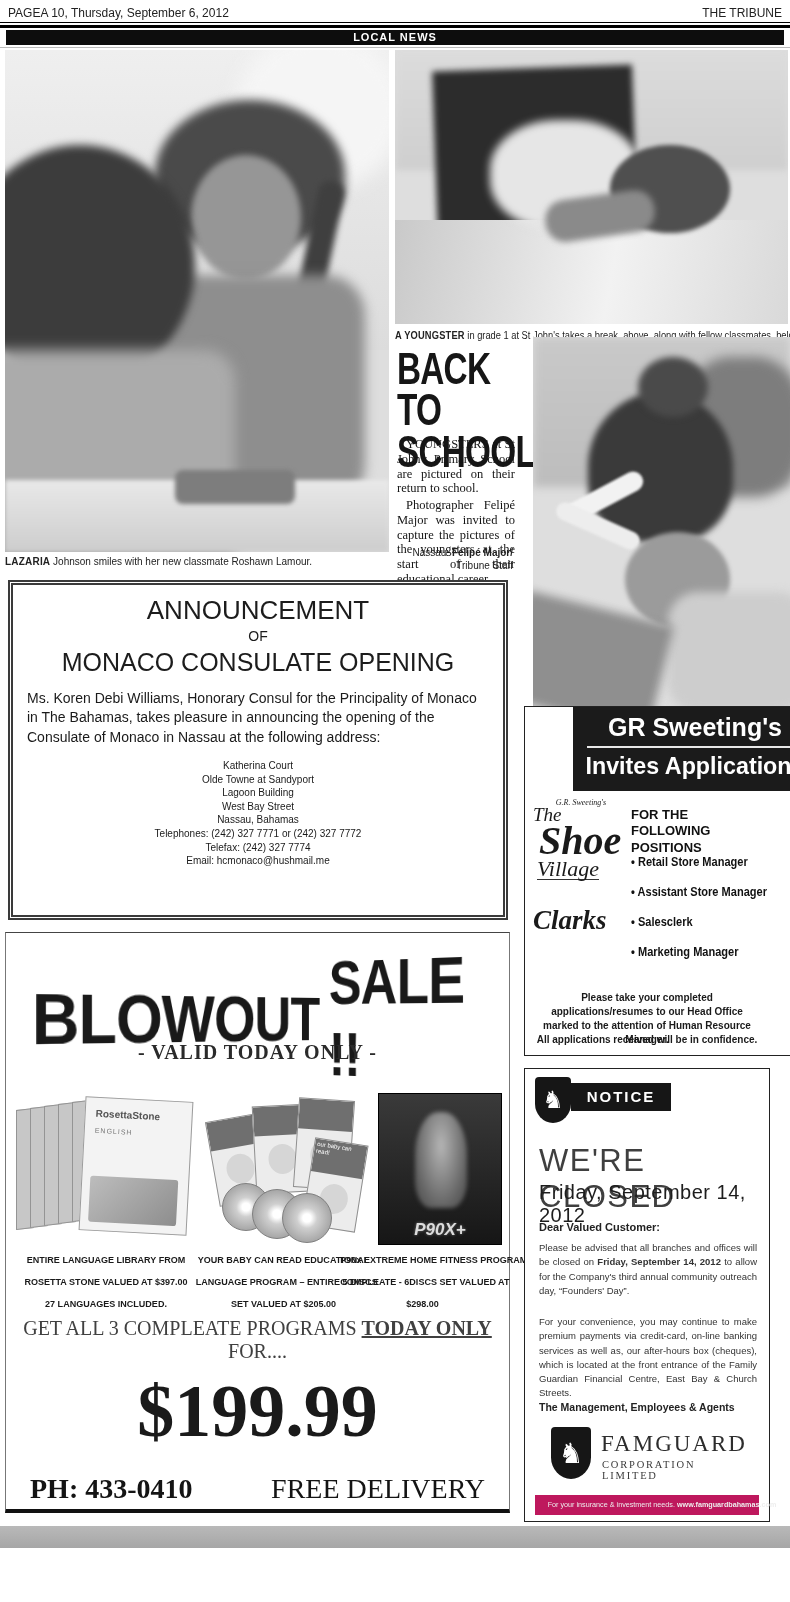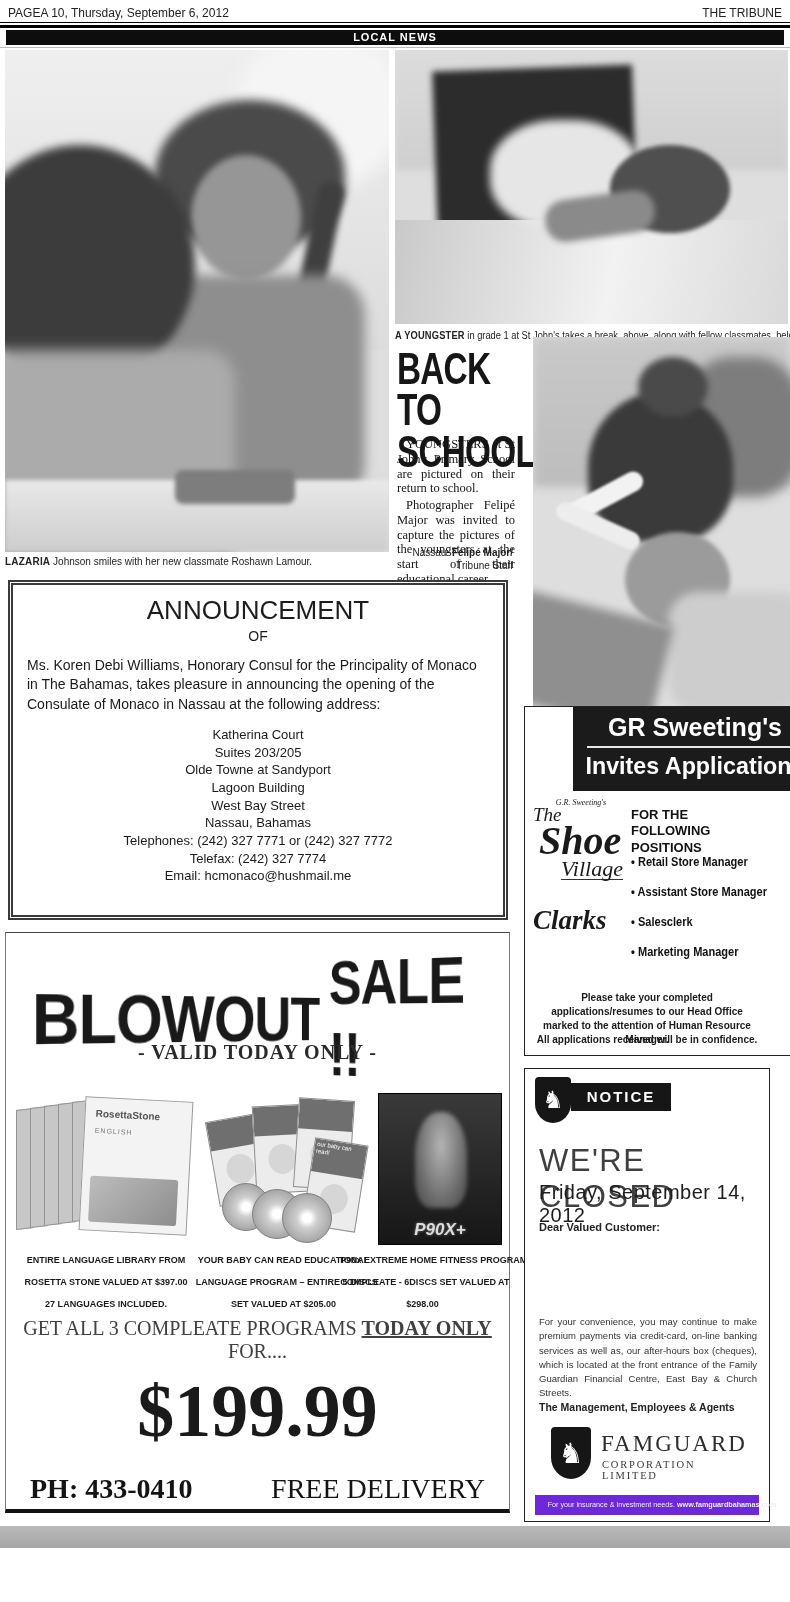--- a/index.html
+++ b/index.html
@@ -28,21 +28,21 @@
              text-align:justify;color:#141414;}
   .body-copy p{margin:0 0 2px 0;text-indent:9px;}
   .credit{font-size:10px;line-height:1.25;text-align:right;color:#222;}
 
   
   .annc{border:5px double #3a3a3a;background:#fff;text-align:center;}
   .annc-t1{font-size:26px;margin-top:10px;color:#1c1c1c;}
   .annc-t2{font-size:14px;margin-top:2px;color:#1c1c1c;}
   .annc-t3{font-size:25px;margin-top:4px;color:#1c1c1c;}
   .annc-intro{font-size:14px;text-align:left;margin:12px 14px 0 14px;line-height:1.38;color:#1a1a1a;}
-  .annc-addr{font-size:13px;line-height:1.36;margin-top:12px;color:#1a1a1a;}
+  .annc-addr{font-size:10px;line-height:1.36;margin-top:12px;color:#1a1a1a;}
 
   
   .sw{border:1px solid #222;background:#fff;padding-left:48px;}
   .sw-head{background:#1b1b1b;color:#fff;text-align:center;padding-top:6px;height:78px;}
   .sw-h1{font-size:25px;font-weight:bold;}
   .sw-div{height:2px;background:#e8e8e8;margin:4px 14px;}
   .sw-h2{font-size:24px;font-weight:bold;transform:scaleX(0.97);transform-origin:center;}
   .sw-brand{font-family:"Liberation Serif",serif;font-style:italic;color:#1a1a1a;line-height:0.9;}
   .sw-pos-head{font-weight:bold;font-size:13px;line-height:1.25;color:#111;}
   .sw-pos{font-weight:bold;font-size:12px;white-space:nowrap;transform:scaleX(0.92);
@@ -71,21 +71,21 @@
           display:flex;align-items:center;justify-content:center;color:#fff;}
   .nt-bar{background:#161616;color:#fff;font-weight:bold;letter-spacing:2px;
           font-size:15px;text-align:center;}
   .nt-closed{font-size:31px;letter-spacing:1.5px;color:#3f3f3f;}
   .nt-date{font-size:20px;color:#1d1d1d;letter-spacing:0.5px;}
   .nt-body{font-size:9.5px;line-height:1.5;text-align:justify;color:#333;}
   .nt-sal{font-weight:bold;font-size:11px;color:#222;}
   .nt-sign{font-weight:bold;font-size:10.5px;color:#222;}
   .fam-name{font-family:"Liberation Serif",serif;font-size:23px;letter-spacing:2px;color:#2d2d2d;}
   .fam-sub{font-family:"Liberation Serif",serif;font-size:10.5px;letter-spacing:1.8px;color:#3a3a3a;}
-  .nt-foot{background:#6d28d9;color:#eee;font-size:8px;text-align:center;
+  .nt-foot{background:#be185d;color:#eee;font-size:8px;text-align:center;
            white-space:nowrap;}
 
   
   .spine{position:absolute;width:16px;height:118px;background:#c7c7c7;border:1px solid #949494;transform:skewY(-7deg);}
   .rs-box{position:absolute;background:#f3f3f3;border:1px solid #9c9c9c;transform:rotate(3deg);overflow:hidden;}
   .card{position:absolute;background:#ececec;border:1px solid #8f8f8f;overflow:hidden;}
   .card-top{height:34%;background:#6f6f6f;}
   .babyface{position:absolute;border-radius:50%;background:#d6d6d6;}
   .disc{position:absolute;border-radius:50%;background:radial-gradient(circle,#ffffff 12%,#cfcfcf 30%,#8f8f8f 95%);border:1px solid #7f7f7f;}
   .disc::after{content:"";position:absolute;left:42%;top:42%;width:16%;height:16%;border-radius:50%;background:#fff;}
@@ -154,45 +154,45 @@
     <div class="ph" style="left:28px;top:150px;width:86px;height:20px;background:#f2f2f2;border-radius:10px;transform:rotate(-28deg);filter:blur(1px);"></div>
     <div class="ph" style="left:20px;top:180px;width:90px;height:18px;background:#ededed;border-radius:10px;transform:rotate(24deg);filter:blur(1px);"></div>
     <div class="ph" style="left:92px;top:195px;width:105px;height:95px;background:#9b9b9b;border-radius:50%;filter:blur(2px);"></div>
     <div class="ph" style="left:135px;top:255px;width:140px;height:120px;background:#cdcdcd;border-radius:30px;filter:blur(5px);"></div>
     <div class="ph" style="left:-20px;top:270px;width:150px;height:110px;background:#8f8f8f;transform:rotate(14deg);filter:blur(5px);"></div>
   </div>
 
   <div class="abs annc" style="left:8px;top:580px;width:490px;height:330px;">
     <div class="annc-t1">ANNOUNCEMENT</div>
     <div class="annc-t2">OF</div>
+    <div class="annc-t3">MONACO CONSULATE OPENING</div>
     <div class="annc-intro">Ms. Koren Debi Williams, Honorary Consul for the Principality of Monaco in The Bahamas, takes pleasure in announcing the opening of the Consulate of Monaco in Nassau at the following address:</div>
     <div class="annc-addr">
       <div>Katherina Court</div>
-      <div>Suites 203/205</div>
       <div>Olde Towne at Sandyport</div>
       <div>Lagoon Building</div>
       <div>West Bay Street</div>
       <div>Nassau, Bahamas</div>
       <div>Telephones: (242) 327 7771 or (242) 327 7772</div>
       <div>Telefax: (242) 327 7774</div>
       <div>Email: hcmonaco@hushmail.me</div>
     </div>
   </div>
 
   <div class="abs sw" style="left:524px;top:706px;width:244px;height:348px;">
     <div class="sw-head">
       <div class="sw-h1">GR Sweeting's</div>
       <div class="sw-div"></div>
       <div class="sw-h2">Invites Applications</div>
     </div>
     <div class="abs" style="left:8px;top:92px;width:96px;">
       <div class="sw-brand" style="font-size:8px;text-align:center;">G.R. Sweeting's</div>
       <div class="sw-brand" style="font-size:19px;">The</div>
       <div class="sw-brand" style="font-size:40px;font-weight:bold;margin-left:6px;">Shoe</div>
-      <div class="sw-brand" style="font-size:22px;margin-left:28px;border-bottom:1px solid #333;display:inline-block;">Village</div>
+      <div class="sw-brand" style="font-size:22px;margin-left:4px;border-bottom:1px solid #333;display:inline-block;">Village</div>
       <div class="sw-brand" style="font-size:27px;font-weight:bold;margin-top:28px;">Clarks</div>
     </div>
     <div class="abs sw-pos-head" style="left:106px;top:100px;width:130px;">FOR THE FOLLOWING POSITIONS</div>
     <div class="abs sw-pos" style="left:106px;top:148px;">Retail Store Manager</div>
     <div class="abs sw-pos" style="left:106px;top:178px;">Assistant Store Manager</div>
     <div class="abs sw-pos" style="left:106px;top:208px;">Salesclerk</div>
     <div class="abs sw-pos" style="left:106px;top:238px;">Marketing Manager</div>
     <div class="abs sw-note" style="left:7px;top:284px;width:230px;">Please take your completed applications/resumes to our Head Office marked to the attention of Human Resource Manager.</div>
     <div class="abs sw-note" style="left:7px;top:326px;width:230px;">All applications received will be in confidence.</div>
   </div>
@@ -271,20 +271,23 @@
   <div class="abs nt" style="left:524px;top:1068px;width:244px;height:452px;">
     <div class="abs shield" style="left:10px;top:8px;width:36px;height:46px;font-size:24px;">
       <span>♞</span>
     </div>
     <div class="abs nt-bar" style="left:46px;top:14px;width:100px;height:28px;line-height:28px;">
       <span>NOTICE</span>
     </div>
     <div class="abs nt-closed" style="left:14px;top:74px;">WE'RE CLOSED</div>
     <div class="abs nt-date" style="left:14px;top:112px;">Friday, September 14, 2012</div>
     <div class="abs nt-sal" style="left:14px;top:152px;">Dear Valued Customer:</div>
+    <div class="abs nt-body" style="left:14px;top:172px;width:218px;">
+      <span>Please be advised that all branches and offices will be closed on </span><span class="b">Friday, September 14, 2012</span><span> to allow for the Company's third annual community outreach day, “Founders' Day”.</span>
+    </div>
     <div class="abs nt-body" style="left:14px;top:246px;width:218px;">For your convenience, you may continue to make premium payments via credit-card, on-line banking services as well as, our after-hours box (cheques), which is located at the front entrance of the Family Guardian Financial Centre, East Bay &amp; Church Streets.</div>
     <div class="abs nt-sign" style="left:14px;top:332px;">The Management, Employees &amp; Agents</div>
     <div class="abs" style="left:26px;top:356px;width:200px;height:60px;">
       <div class="abs shield" style="left:0;top:2px;width:40px;height:52px;font-size:28px;">
         <span>♞</span>
       </div>
       <div class="abs fam-name" style="left:50px;top:6px;">FAMGUARD</div>
       <div class="abs fam-sub" style="left:51px;top:34px;">CORPORATION LIMITED</div>
     </div>
     <div class="abs nt-foot" style="left:10px;top:426px;width:224px;height:20px;line-height:20px;">

